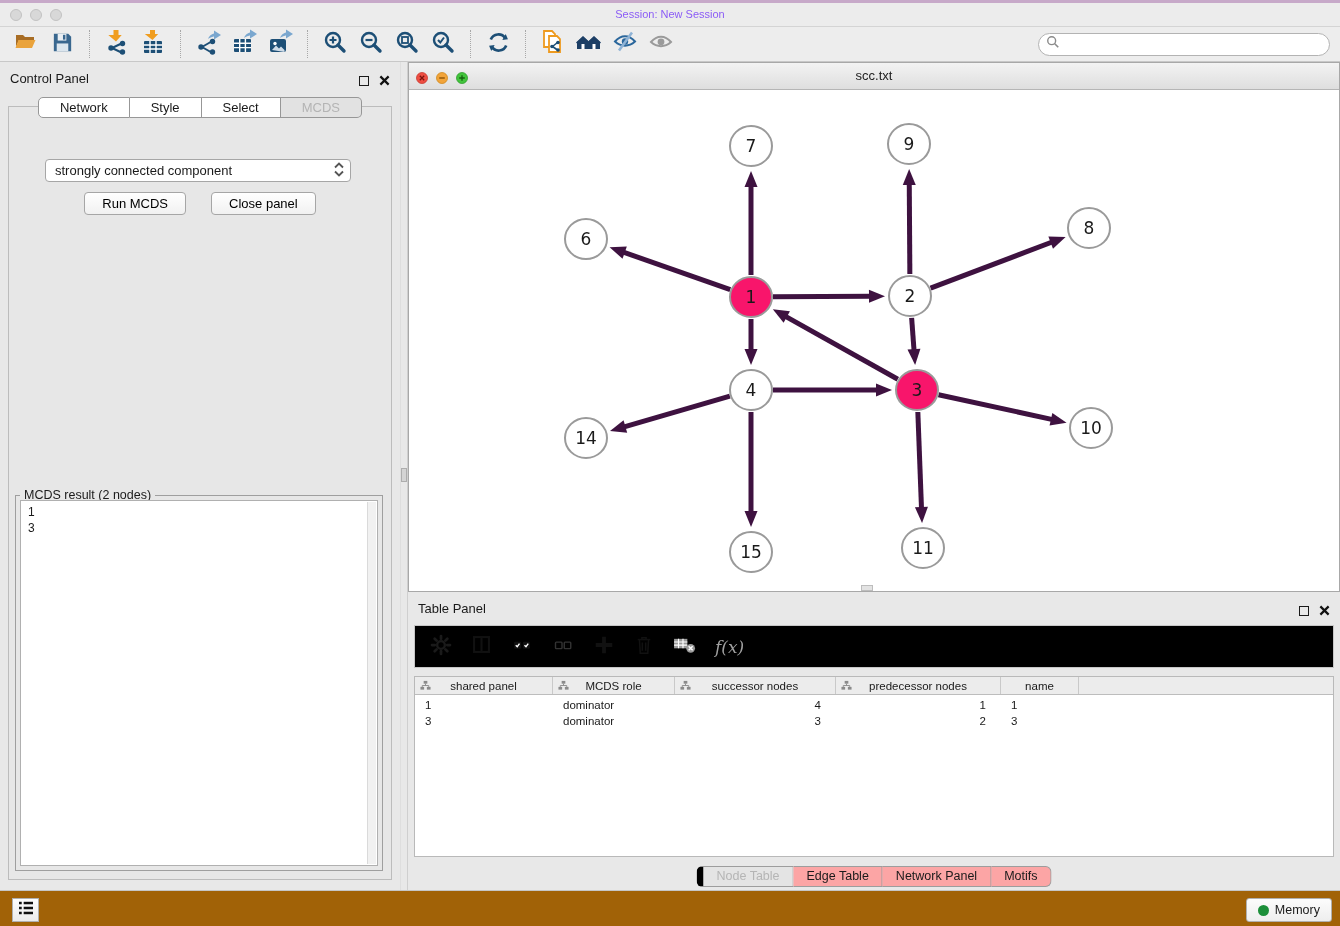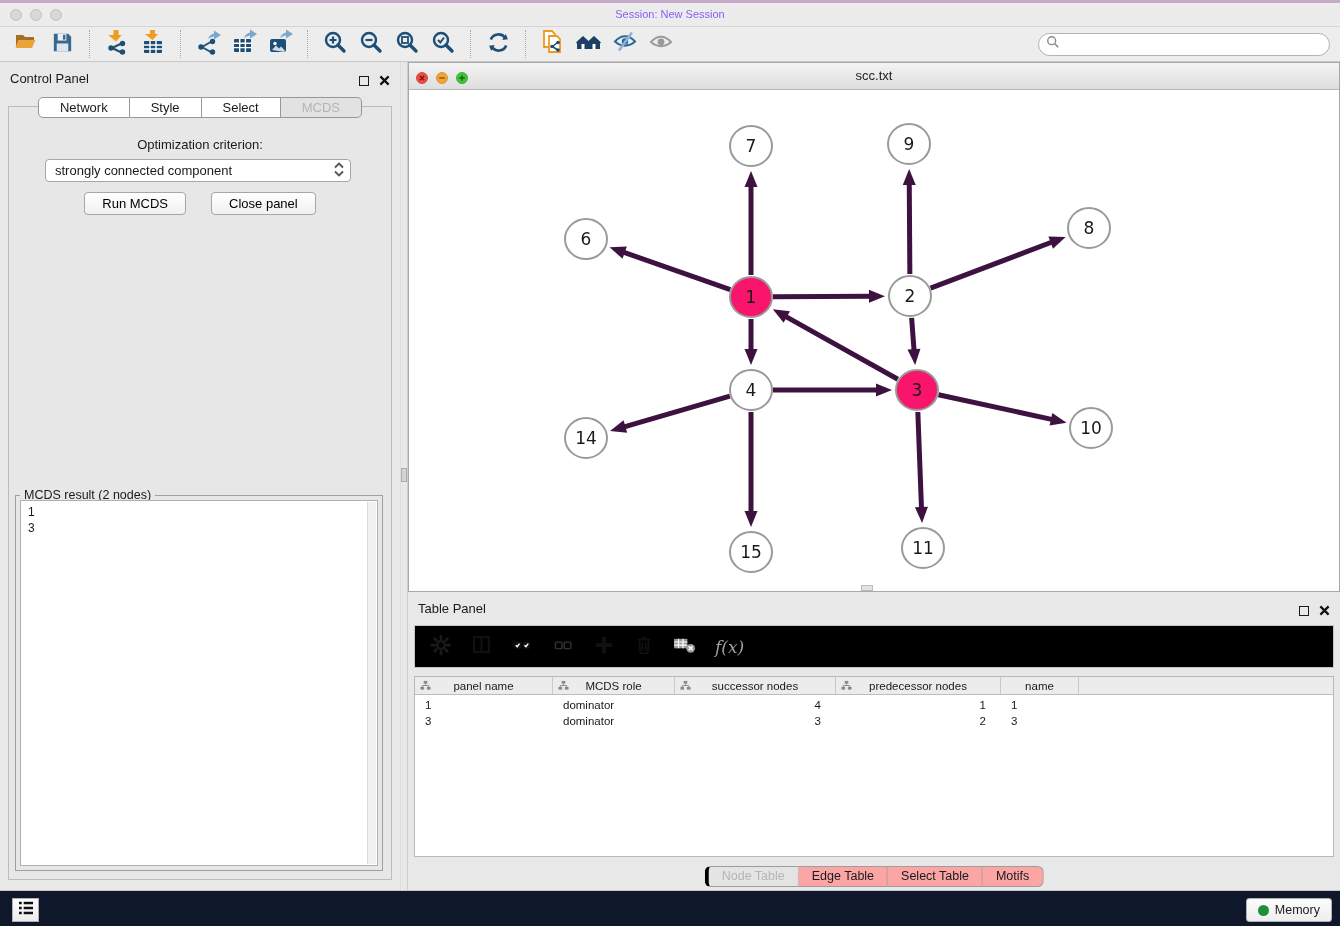--- a/index.html
+++ b/index.html
@@ -64,26 +64,26 @@
   .th { position:relative; border-right:1px solid #c9c9c9; display:flex; align-items:center; justify-content:center; }
   .th .tree { position:absolute; left:5px; top:3px; }
   .th-fill { flex:1; }
   .tbl-body { padding-top:2px; }
   .tbl-row { display:flex; height:16px; font-size:11.5px; align-items:center; }
   .td { padding:0 10px; overflow:hidden; white-space:nowrap; }
   .td.num { text-align:right; padding-right:15px; }
 
   .tp-tabs { position:absolute; bottom:3px; left:50%; transform:translateX(-50%); display:flex; }
   .btab { height:21px; line-height:19px; font-size:12.5px; padding:0 13px; background:#fca5a5; border:1px solid #9d9d9d; border-left:none; }
-  .btab:first-child { border-left:4px solid #000000; border-radius:6px 0 0 6px; }
+  .btab:first-child { border-left:7px solid #000000; border-radius:6px 0 0 6px; }
   .btab:last-child { border-radius:0 6px 6px 0; }
   .btab.active { background:#e4e4e4; color:#b5b5b5; }
 
   
-  .status-bar { position:absolute; bottom:0; left:0; right:0; height:36px; background:#0f172a; border-top:1px solid #c6c6c6;text-align:right; }
+  .status-bar { position:absolute; bottom:0; left:0; right:0; height:36px; background:#a16207; border-top:1px solid #c6c6c6;text-align:right; }
   .list-btn { position:absolute; left:12px; top:7px; width:27px; height:24px; background:linear-gradient(#fdfdfd,#ececec); border:1px solid #b0b0b0; display:flex; align-items:center; justify-content:center; }
   .mem-btn { position:absolute; right:8px; top:7px; height:24px; background:linear-gradient(#fcfcfc,#eeeeee); border:1px solid #b0b0b0; border-radius:3px; display:flex; align-items:center; gap:6px; padding:0 11px; font-size:12.5px; }
   .mem-dot { width:11px; height:11px; border-radius:50%; background:#1c8f3a; }
 </style>
 </head>
 <body>
 
 <div class="strip"></div>
 
 <div class="titlebar">
@@ -268,21 +268,20 @@
           </svg></span>
     </span>
   </div>
   <div class="cp-tabs">
     <span class="tab">Network</span>
     <span class="tab">Style</span>
     <span class="tab">Select</span>
     <span class="tab active">MCDS</span>
   </div>
   <div class="cp-content">
-    <div class="opt-label">Optimization criterion:</div>
     <div class="dropdown">
       <span>strongly connected component</span>
       <span class="dd-stepper"><svg width="12" height="17" viewBox="0 0 12 17">
             <path d="M2 6.5L6 2.5l4 4M2 10.5l4 4 4-4" fill="none" stroke="#555" stroke-width="1.8"></path>
           </svg></span>
     </div>
     <div class="btn-row">
       <button class="btn">Run MCDS</button>
       <button class="btn">Close panel</button>
     </div>
@@ -470,21 +469,21 @@
     <div class="tbl-head">
       <div class="th" style="width:138px">
           <span class="tree"><svg width="11" height="11" viewBox="0 0 24 24">
               <g fill="#8a8a8a">
                 <rect x="8" y="2" width="8" height="6"></rect>
                 <rect x="1" y="15" width="8" height="6"></rect>
                 <rect x="15" y="15" width="8" height="6"></rect>
               </g>
               <path d="M12 8v4M5 15v-3h14v3" stroke="#8a8a8a" stroke-width="2" fill="none"></path>
             </svg></span>
-          <span>panel name</span>
+          <span>shared panel</span>
         </div>
       <div class="th" style="width:122px">
           <span class="tree"><svg width="11" height="11" viewBox="0 0 24 24">
               <g fill="#8a8a8a">
                 <rect x="8" y="2" width="8" height="6"></rect>
                 <rect x="1" y="15" width="8" height="6"></rect>
                 <rect x="15" y="15" width="8" height="6"></rect>
               </g>
               <path d="M12 8v4M5 15v-3h14v3" stroke="#8a8a8a" stroke-width="2" fill="none"></path>
             </svg></span>
@@ -531,21 +530,21 @@
         <div class="td num" style="width:161px">3</div>
         <div class="td num" style="width:165px">2</div>
         <div class="td" style="width:78px">3</div>
       </div>
     </div>
   </div>
 
   <div class="tp-tabs">
     <span class="btab active">Node Table</span>
     <span class="btab">Edge Table</span>
-    <span class="btab">Select Table</span>
+    <span class="btab">Network Panel</span>
     <span class="btab">Motifs</span>
   </div>
 </div>
 
 <div class="status-bar">
   <span class="list-btn">
       <span><svg width="16" height="14" viewBox="0 0 20 18">
           <g fill="#111">
             <rect x="1" y="1" width="3.5" height="3.2"></rect>
             <rect x="1" y="7.4" width="3.5" height="3.2"></rect>

